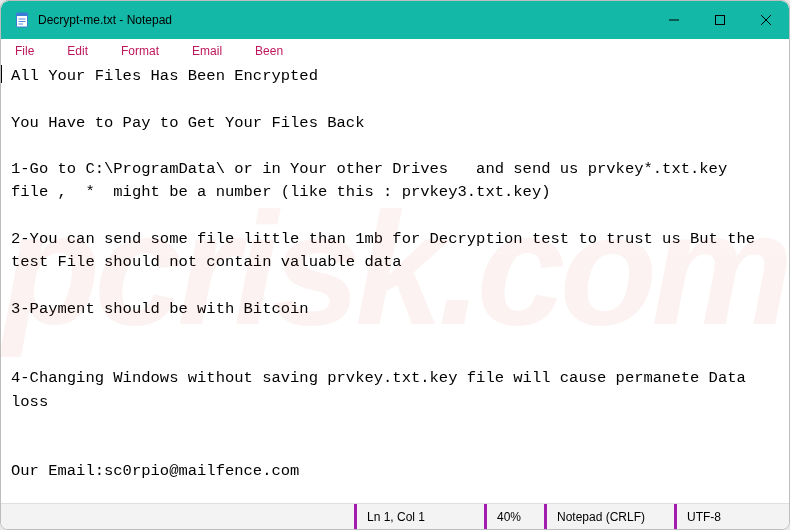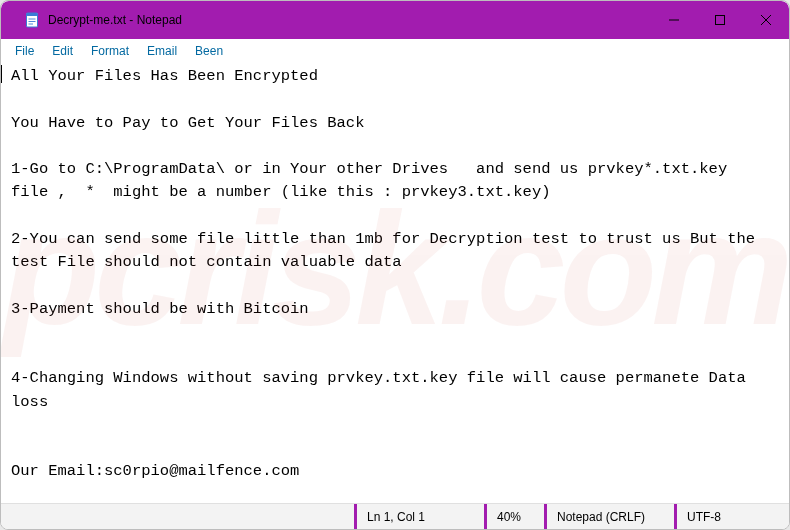--- a/index.html
+++ b/index.html
@@ -16,24 +16,24 @@
       background: #ffffff;
       border: 1px solid #bdbdbd;
       border-radius: 8px;
       display: flex;
       flex-direction: column;
       overflow: hidden;
       position: relative;
     }
     .titlebar {
       height: 38px;
-      background: #a21caf;
-      display: flex;
-      align-items: center;
-      padding-left: 23px;
+      background: #14b8a6;
+      display: flex;
+      align-items: center;
+      padding-left: 13px;
       border-top-left-radius: 8px;
       border-top-right-radius: 8px;
     }
     .app-icon {
       width: 16px;
       height: 16px;
       margin-right: 8px;
       display: inline-flex;
       align-items: center;
       justify-content: center;
@@ -55,23 +55,23 @@
       justify-content: center;
       font-family: "Segoe UI", sans-serif;
       cursor: default;
     }
     .menubar {
       height: 24px;
       background: #ffffff;
       display: flex;
       align-items: center;
       padding: 0 6px;
-      gap: 2px;
+      gap: 17px;
       font-size: 12px;
-      color: #0369a1;
+      color: #be185d;
     }
     .menu-item {
       padding: 2px 8px;
       cursor: default;
     }
     .content {
       flex: 1;
       background: #ffffff;
       padding: 2px 10px 2px 10px;
       font-family: Consolas, "Courier New", monospace;

